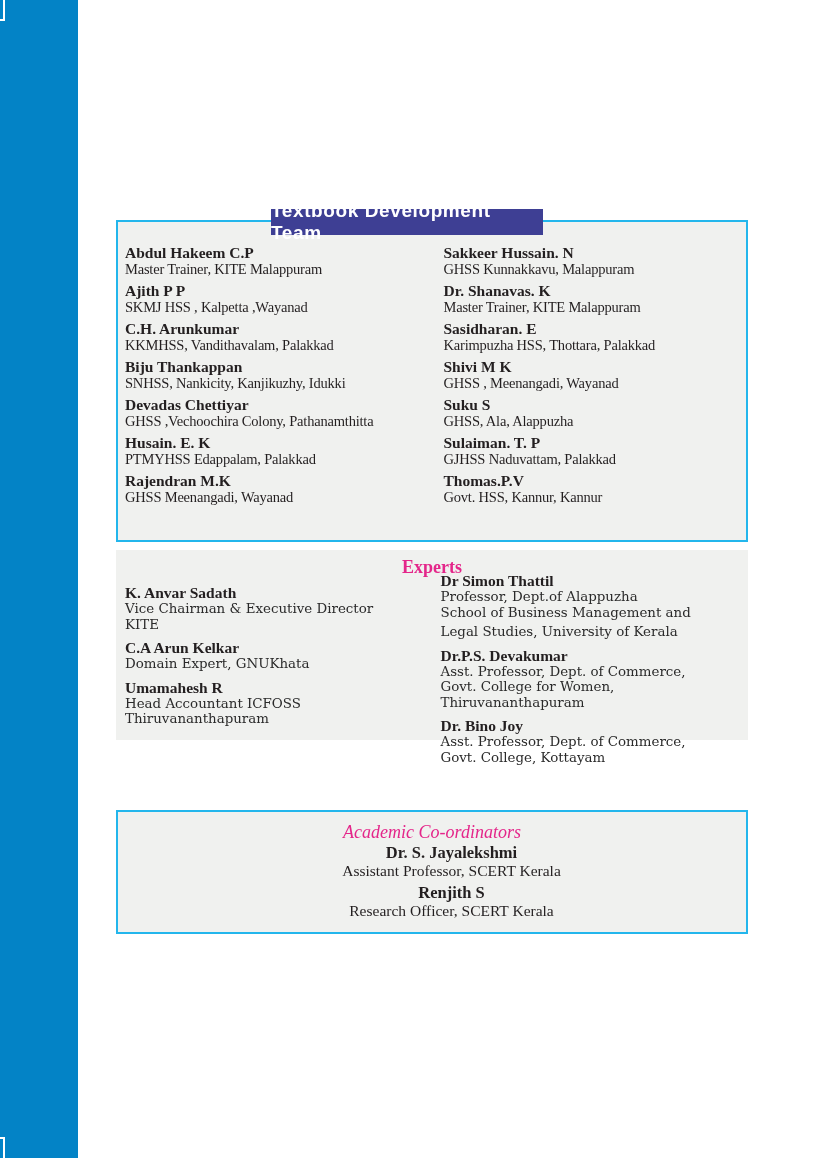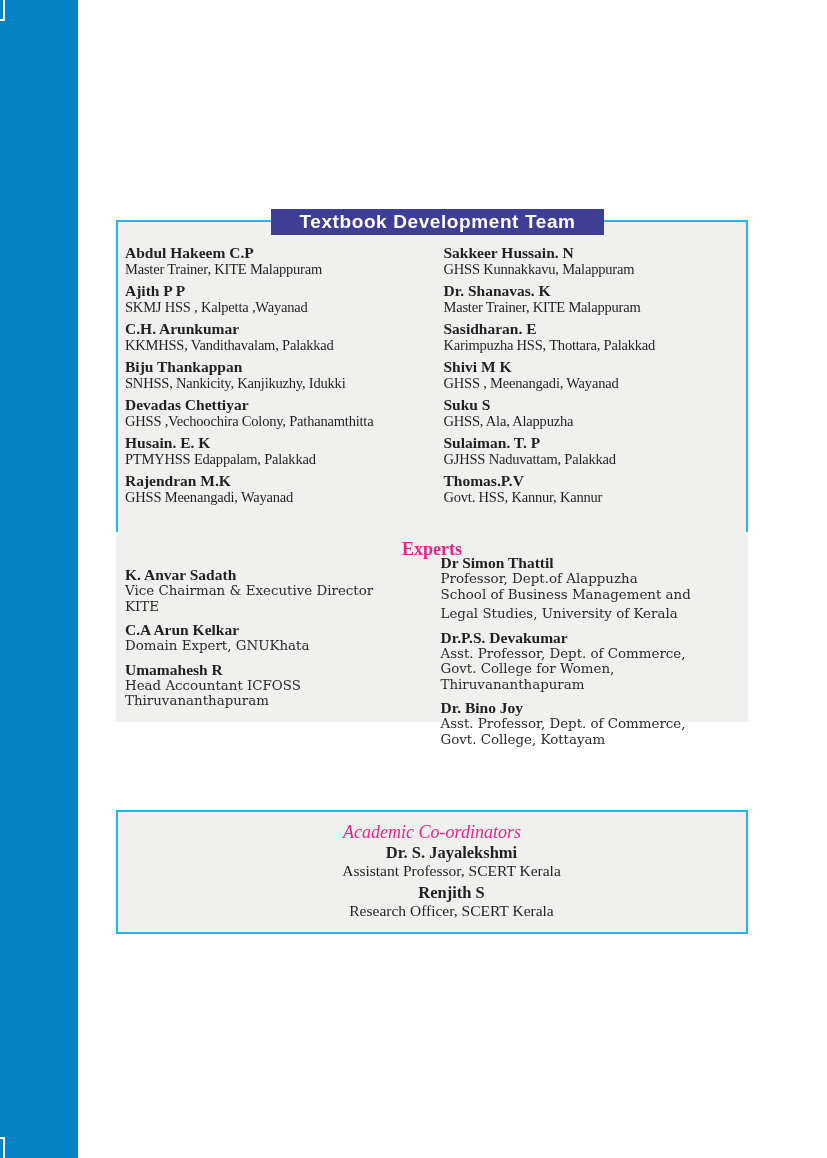--- a/index.html
+++ b/index.html
@@ -21,35 +21,35 @@
 
   .box {
     position: absolute; left: 116px; width: 632px; box-sizing: border-box;
     background: #f0f1ef;
   }
   .box.bordered { border: 2px solid #23b6ec; }
 
   
   #team { top: 220px; height: 322px; }
   .banner {
-    position: absolute; left: 153px; top: -13px; width: 333px; height: 26px;
+    position: absolute; left: 153px; top: -13px; width: 272px; height: 26px;
     background: #3e3f94; color: #ffffff;
     font-family: "Liberation Sans", "DejaVu Sans", sans-serif;
     font-weight: bold; font-size: 19px; letter-spacing: 0.6px;
     display: flex; align-items: center; justify-content: center;
   }
   .cols { position: absolute; top: 22px; left: 7px; right: 6px; display: flex; }
   .col { flex: 1; }
   .col.right { padding-left: 22px; }
   .entry { margin-bottom: 5px; }
   .entry .name { font-weight: bold; font-size: 15.5px; line-height: 17px; color: #231f20; }
   .entry .aff { font-size: 14.5px; line-height: 16px; color: #231f20; letter-spacing: -0.2px; }
 
   
-  #experts { top: 532px; height: 190px; }
+  #experts { top: 550px; height: 190px; }
   .section-title {
     text-align: center; color: #e4268a; font-weight: bold; font-size: 18px;
     line-height: 20px;
   }
   #experts .section-title { position: absolute; top: 7px; left: 0; right: 0; }
   #experts .cols { top: 34px; left: 9px; }
   #experts .col.right { padding-left: 14px; }
   #experts .entry { margin-bottom: 7px; }
   #experts .entry .name { font-size: 15.5px; line-height: 17px; }
   #experts .entry .aff {

